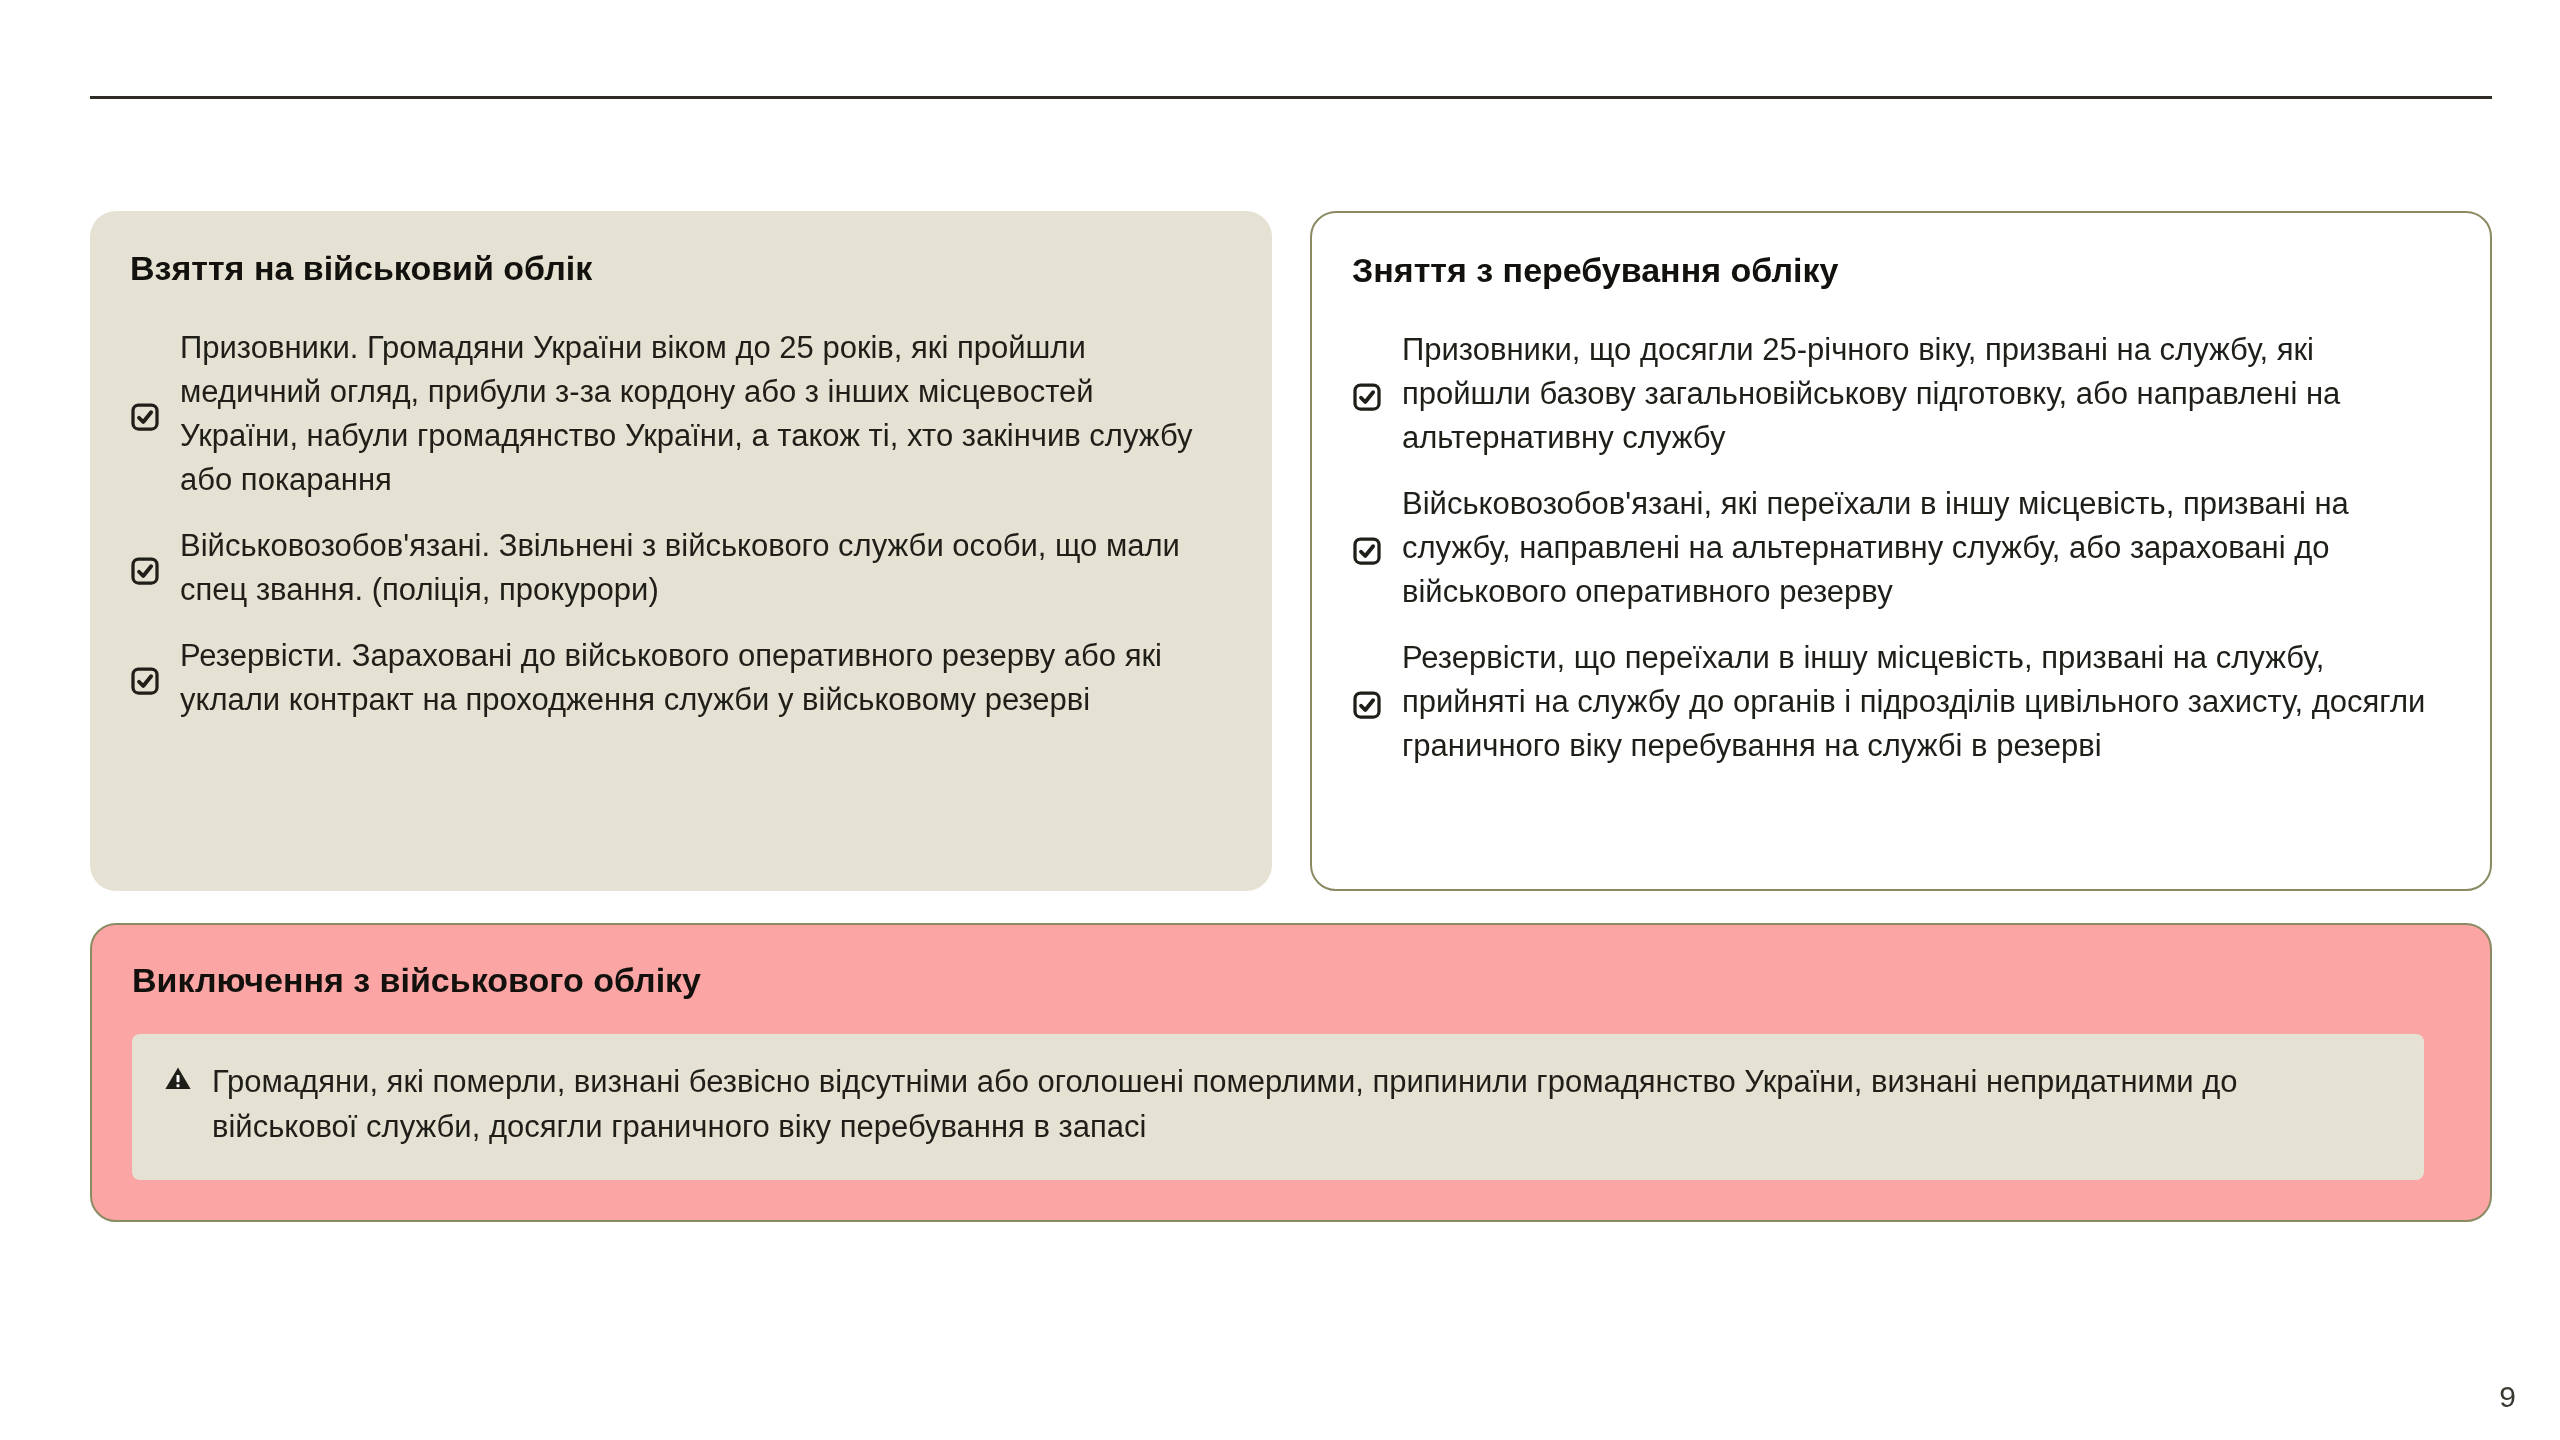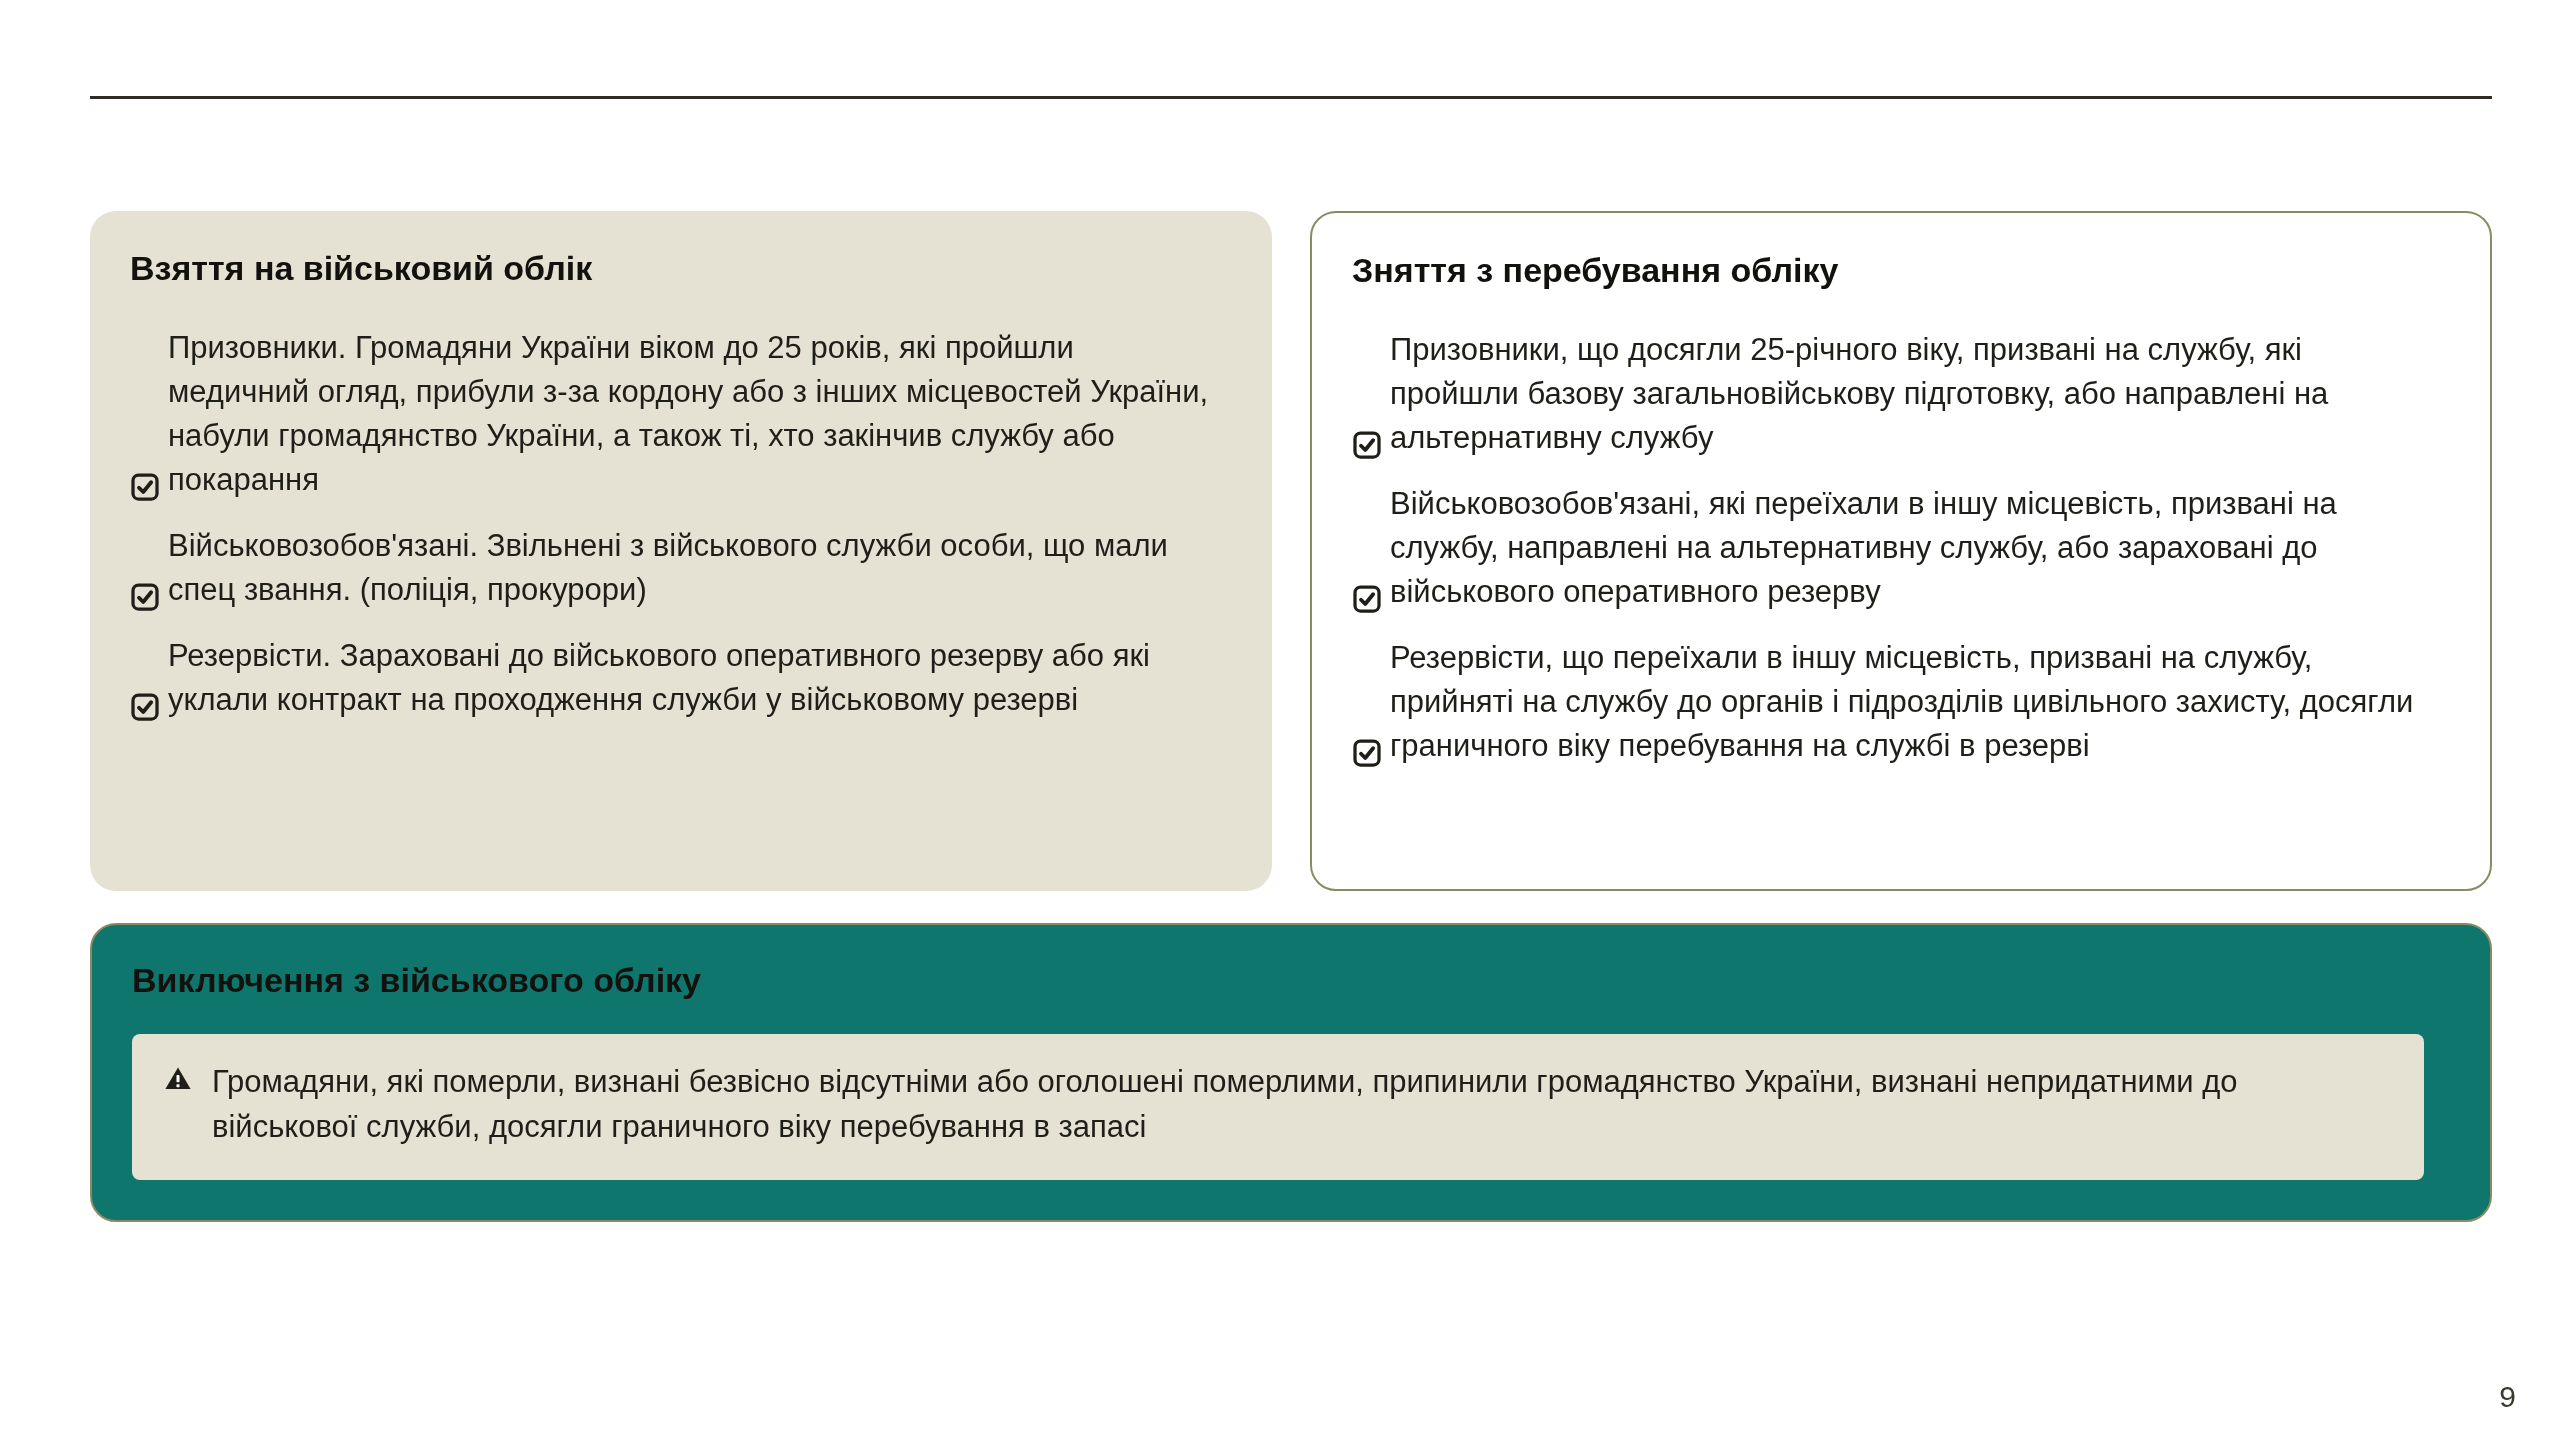--- a/index.html
+++ b/index.html
@@ -71,22 +71,22 @@
     border: 2px solid #8b8b63;
   }
   .card-heading {
     font-size: 34px;
     font-weight: 700;
     color: #12110d;
     margin: 0 0 38px 0;
   }
   .check-item {
     display: flex;
-    align-items: flex-end;
-    gap: 8px;
+    align-items: center;
+    gap: 20px;
     margin-bottom: 22px;
   }
   .check-item:last-child { margin-bottom: 0; margin-top: 9px; }
   .checkbox-icon {
     flex: 0 0 auto;
     width: 30px;
     height: 30px;
     margin-top: 5px;
     color: #1f1e18;
   }
@@ -95,21 +95,21 @@
     line-height: 1.42;
     color: #1f1e18;
   }
   
   .card-wide {
     box-sizing: border-box;
     margin-top: 32px;
     width: 2402px;
     border-radius: 26px;
     border: 2px solid #8b8b63;
-    background: #0f766e;
+    background: #fca5a5;
     padding: 36px 66px 40px 40px;
   }
   .note-box {
     margin-top: 34px;
     background: #e5e2d3;
     border-radius: 8px;
     padding: 26px 34px 30px 32px;
     display: flex;
     align-items: flex-start;
     gap: 20px;

